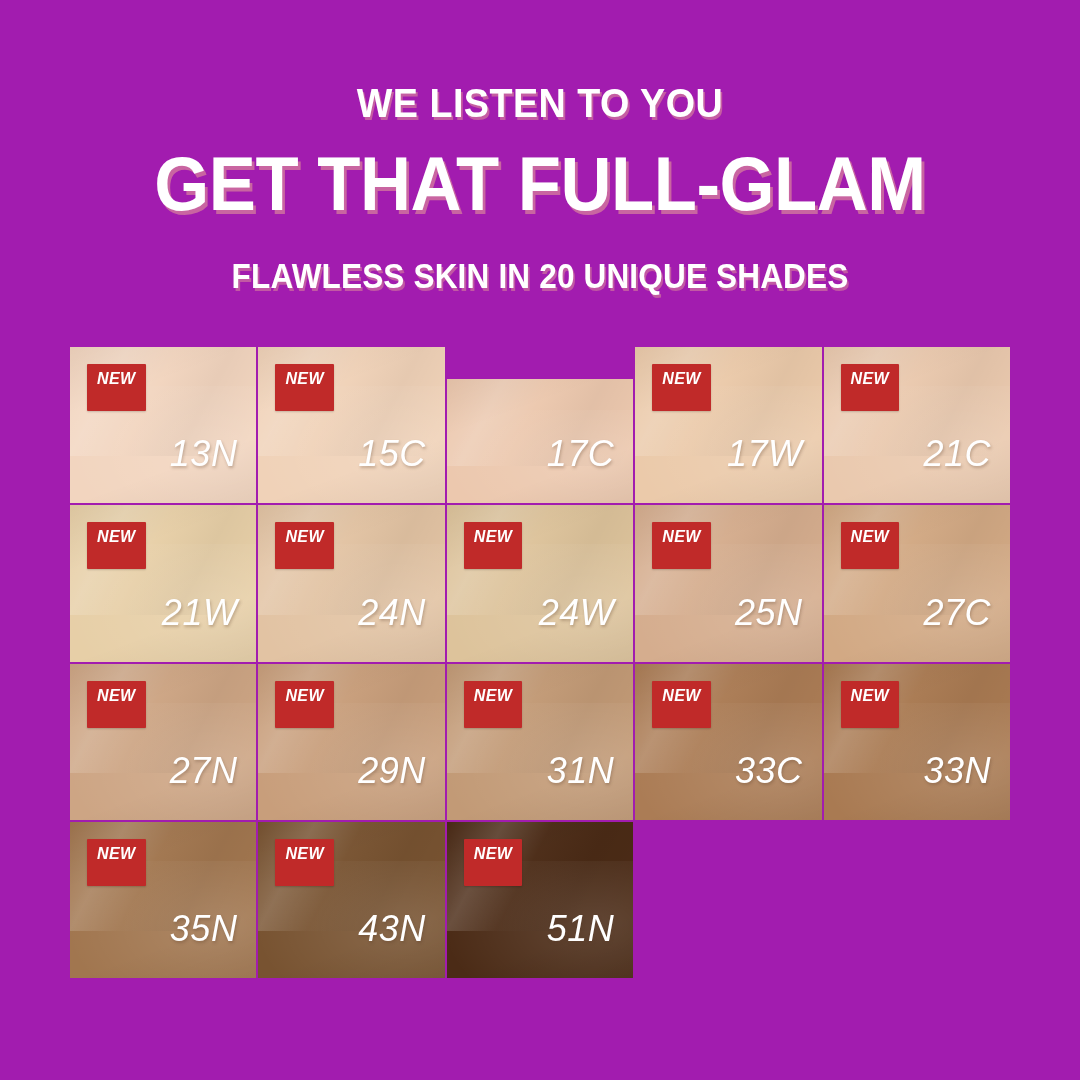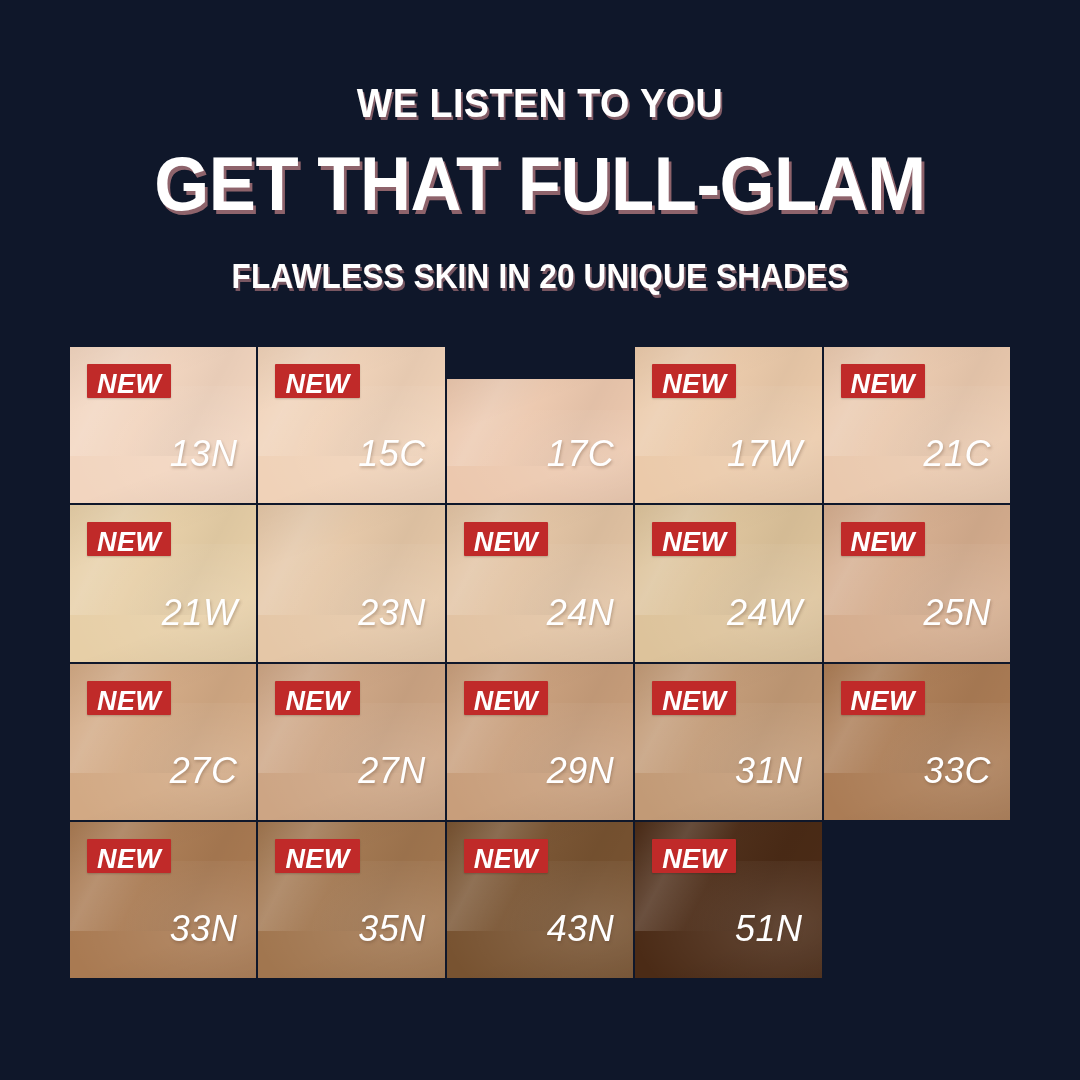--- a/index.html
+++ b/index.html
@@ -12,21 +12,21 @@
     overflow: hidden;
     background: #f4b9bb;
     font-family: "Liberation Sans", sans-serif;
     -webkit-font-smoothing: antialiased;
   }
 
   #page {
     position: relative;
     width: 1080px;
     height: 1080px;
-    background: #0f172a;
+    background: #a21caf;
     box-sizing: border-box;
   }
 
   
   .header {
     position: absolute;
     left: 0;
     top: 78px;
     width: 1080px;
     text-align: center;
@@ -127,26 +127,26 @@
         rgba(0,0,0,0.06) 100%);
     pointer-events: none;
   }
 
   .badge {
     position: absolute;
     left: 17px;
     top: 17px;
     background: #c02a29;
     color: #ffffff;
-    font-size: 27px;
+    font-size: 16px;
     font-weight: 700;
     font-style: italic;
     letter-spacing: 0.4px;
     line-height: 1;
-    padding: 7px 10px 0 10px;
+    padding: 7px 10px 24px 10px;
     border-radius: 1px;
     box-shadow: 0 1px 2px rgba(0,0,0,0.18);
   }
 
   .shade-label {
     position: absolute;
     right: 19px;
     bottom: 31px;
     color: #ffffff;
     font-size: 36px;
@@ -204,26 +204,20 @@
         <div class="badge" style="background: rgb(192, 42, 41); color: rgb(255, 255, 255);">NEW</div>
         <div class="shade-label">21C</div>
       </div>
       <div class="swatch" style="background: rgb(231, 207, 167);">
         <div class="sheen-a"></div>
         <div class="sheen-b"></div>
         <div class="sheen-c"></div>
         <div class="badge" style="background: rgb(192, 42, 41); color: rgb(255, 255, 255);">NEW</div>
         <div class="shade-label">21W</div>
       </div>
-      <div class="swatch" style="background: rgb(229, 199, 167);">
-        <div class="sheen-a"></div>
-        <div class="sheen-b"></div>
-        <div class="sheen-c"></div>
-        <div class="shade-label">23N</div>
-      </div>
       <div class="swatch" style="background: rgb(226, 195, 163);">
         <div class="sheen-a"></div>
         <div class="sheen-b"></div>
         <div class="sheen-c"></div>
         <div class="badge" style="background: rgb(192, 42, 41); color: rgb(255, 255, 255);">NEW</div>
         <div class="shade-label">24N</div>
       </div>
       <div class="swatch" style="background: rgb(221, 195, 155);">
         <div class="sheen-a"></div>
         <div class="sheen-b"></div>

